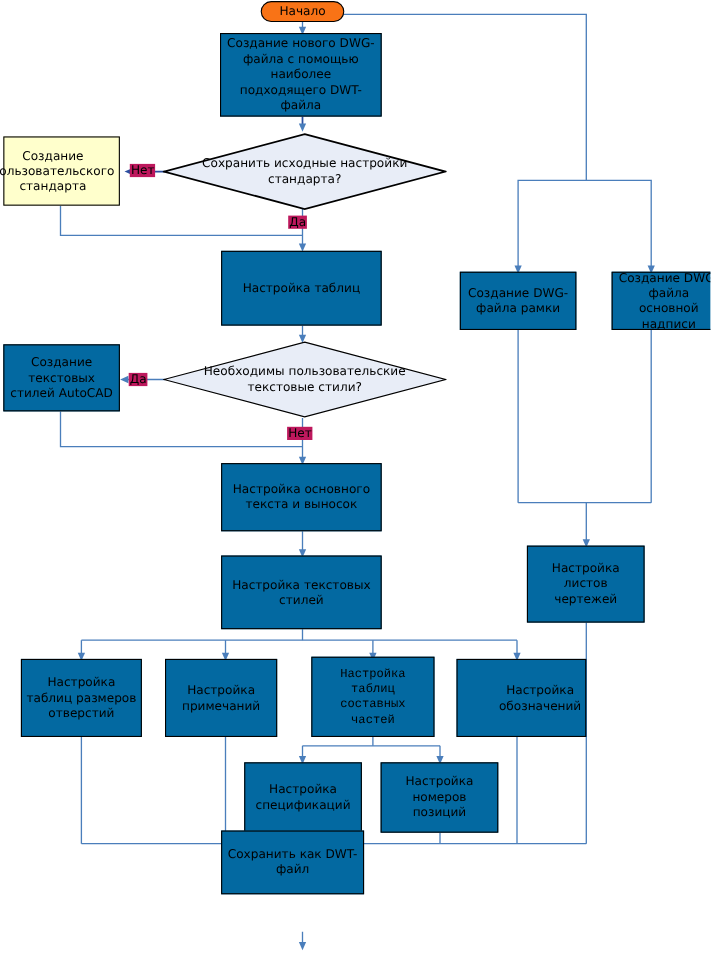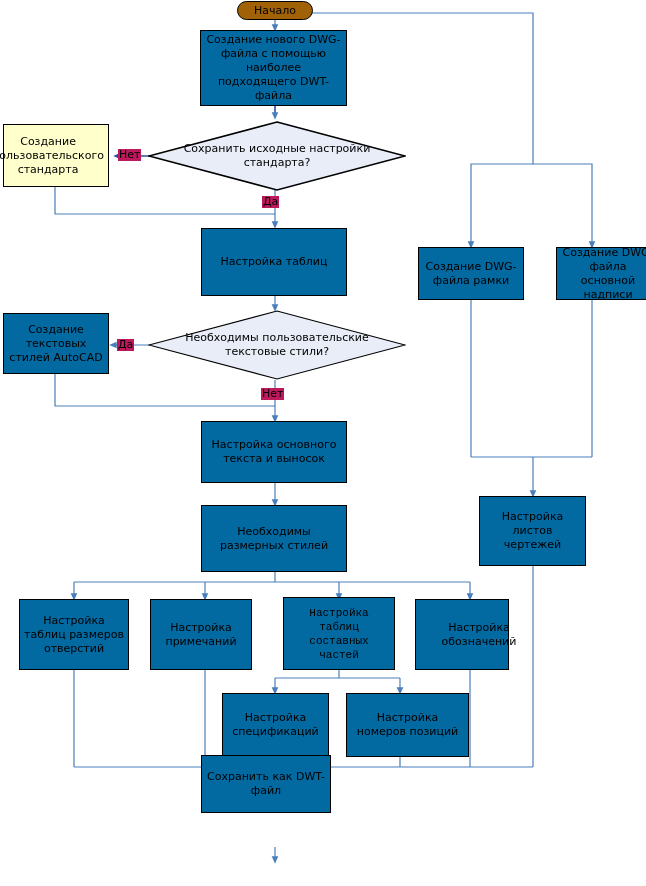--- a/index.html
+++ b/index.html
@@ -37,21 +37,21 @@
   }
   .process {
     background: #0369a1;
     border: 1px solid #000000;
   }
   .process.highlight {
     background: #ffffcc;
     border: 1px solid #000000;
   }
   .terminal {
-    background: #a16207;
+    background: #f97316;
     border: 1px solid #000000;
     border-radius: 14px;
   }
   .decision {
     background: transparent;
     border: none;
   }
   .decision .dlabel {
     position: relative;
     z-index: 2;
@@ -185,44 +185,44 @@
 
   <div class="node process" style="left:3px; top:313px; width:106px; height:61px;">
     <span>Создание текстовых стилей AutoCAD</span>
   </div>
 
   <div class="node process" style="left:201px; top:421px; width:146px; height:62px;">
     <span>Настройка основного текста и выносок</span>
   </div>
 
   <div class="node process" style="left:201px; top:505px; width:146px; height:67px;">
-    <span>Необходимы размерных стилей</span>
+    <span>Настройка текстовых стилей</span>
   </div>
 
   <div class="node process" style="left:19px; top:599px; width:110px; height:71px;">
     <span>Настройка таблиц размеров отверстий</span>
   </div>
 
   <div class="node process" style="left:150px; top:599px; width:102px; height:71px;">
     <span>Настройка примечаний</span>
   </div>
 
   <div class="node process" style="left:283px; top:597px; width:112px; height:73px;font-family:Liberation Mono, monospace;">
     <span>Настройка таблиц составных частей</span>
   </div>
 
-  <div class="node process" style="left:415px; top:599px; width:94px; height:71px;padding-left:34px;">
+  <div class="node process" style="left:415px; top:599px; width:118px; height:71px;padding-left:34px;">
     <span>Настройка обозначений</span>
   </div>
 
   <div class="node process" style="left:222px; top:693px; width:107px; height:64px;">
     <span>Настройка спецификаций</span>
   </div>
 
-  <div class="node process" style="left:346px; top:693px; width:123px; height:64px;">
+  <div class="node process" style="left:346px; top:693px; width:107px; height:64px;">
     <span>Настройка номеров позиций</span>
   </div>
 
   <div class="node process" style="left:418px; top:247px; width:106px; height:53px;">
     <span>Создание DWG-файла рамки</span>
   </div>
 
   <div class="node process" style="left:539px; top:247px; width:104px; height:53px;margin-left:17px;">
     <span>Создание DWG-файла основной надписи</span>
   </div>

